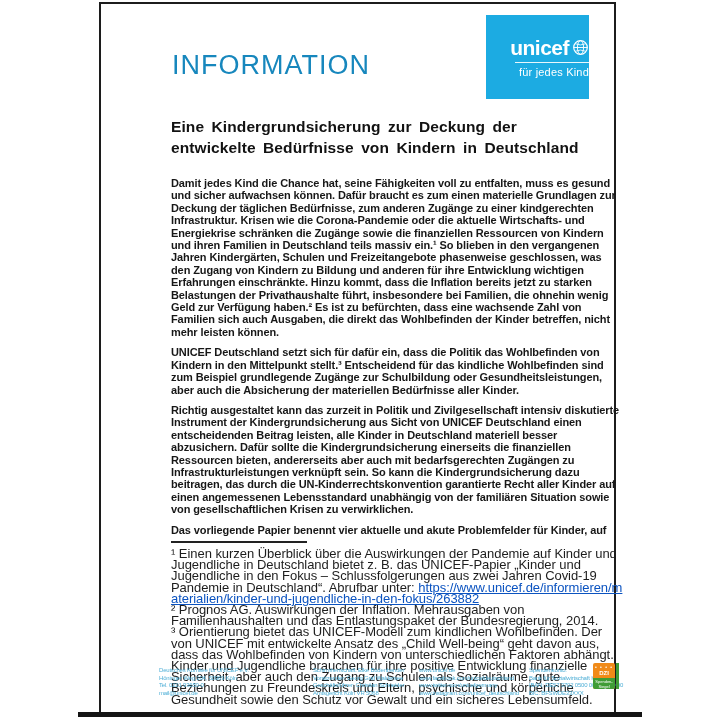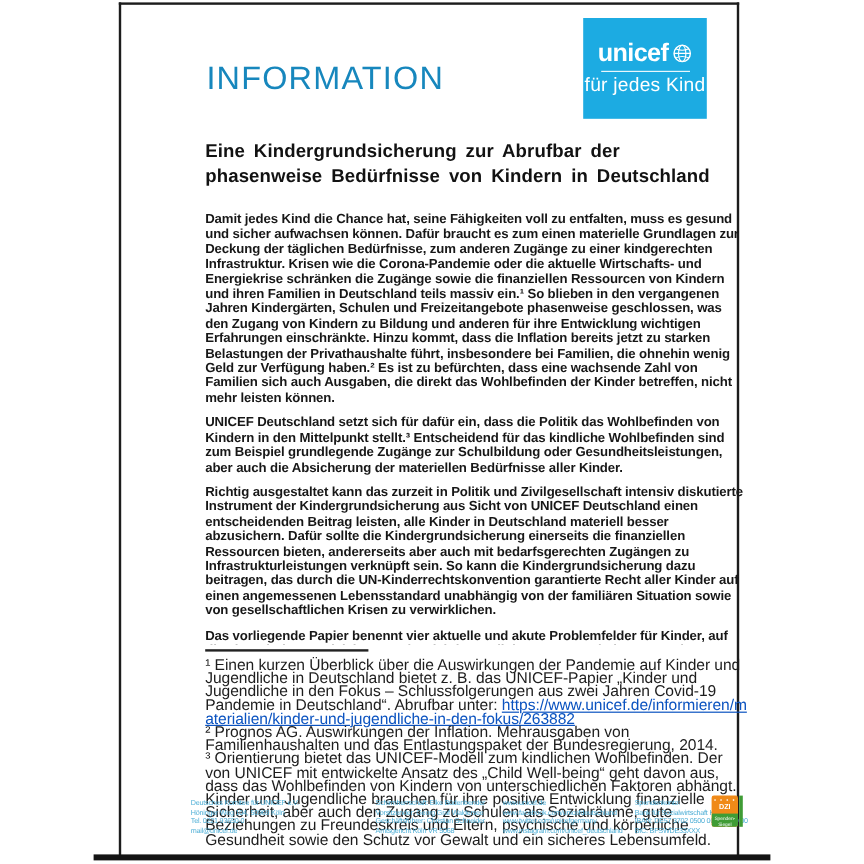--- a/index.html
+++ b/index.html
@@ -11,26 +11,26 @@
           background:#fff; border:2px solid #1c1c1c; border-bottom:none; }
 
   .bottom-bar { position:absolute; left:78px; top:712px; width:564px; height:5px;
                 background:#141414; }
 
   .kicker { position:absolute; left:71px; top:46px; font-size:27px; font-weight:400;
             letter-spacing:1px; color:#1787bd; }
 
   .logo-block { position:absolute; left:385px; top:11px; width:103px; height:84px;
                 background:#1CABE2; display:flex; flex-direction:column;
-                align-items:center; justify-content:center; color:#fff; }
+                align-items:flex-end; justify-content:center; color:#fff; }
   .logo-row { display:flex; align-items:center; gap:3px; }
   .logo-word { font-size:21px; font-weight:700; letter-spacing:-0.5px; line-height:1; }
   .globe { width:17px; height:17px; }
   .logo-rule { width:74px; height:1px; background:#ffffff; margin:4px 0 3px 0; opacity:.9; }
-  .logo-tagline { font-size:16px; font-weight:400; letter-spacing:0.2px; }
+  .logo-tagline { font-size:11px; font-weight:400; letter-spacing:0.2px; }
 
   .title { position:absolute; left:70px; top:113px; width:452px; font-size:15.5px;
            font-weight:700; line-height:20.5px; color:#121212; word-spacing:3px;
            letter-spacing:0.1px; }
 
   .bodytext { position:absolute; left:70px; top:173px; width:450px; height:360px;
               overflow:hidden; color:#171717; }
   .para { font-size:11px; font-weight:700; line-height:12.4px; letter-spacing:-0.1px;
           margin-bottom:8px; text-align:left; }
 
@@ -74,22 +74,22 @@
           <line x1="2" y1="10" x2="18" y2="10" stroke="#ffffff" stroke-width="1.1"></line>
           <path d="M3.5 5.5 Q10 8.5 16.5 5.5" fill="none" stroke="#ffffff" stroke-width="1"></path>
           <path d="M3.5 14.5 Q10 11.5 16.5 14.5" fill="none" stroke="#ffffff" stroke-width="1"></path>
         </svg>
       </div>
       <div class="logo-rule"></div>
       <div class="logo-tagline">für jedes Kind</div>
     </div>
 
     <div class="title">
-      <span>Eine Kindergrundsicherung zur Abrufbar der</span><br>
-      <span>phasenweise Bedürfnisse von Kindern in Deutschland</span>
+      <span>Eine Kindergrundsicherung zur Deckung der</span><br>
+      <span>entwickelte Bedürfnisse von Kindern in Deutschland</span>
     </div>
 
     <div class="bodytext">
       <p class="para">Damit jedes Kind die Chance hat, seine Fähigkeiten voll zu entfalten, muss es gesund und sicher aufwachsen können. Dafür braucht es zum einen materielle Grundlagen zur Deckung der täglichen Bedürfnisse, zum anderen Zugänge zu einer kindgerechten Infrastruktur. Krisen wie die Corona-Pandemie oder die aktuelle Wirtschafts- und Energiekrise schränken die Zugänge sowie die finanziellen Ressourcen von Kindern und ihren Familien in Deutschland teils massiv ein.¹ So blieben in den vergangenen Jahren Kindergärten, Schulen und Freizeitangebote phasenweise geschlossen, was den Zugang von Kindern zu Bildung und anderen für ihre Entwicklung wichtigen Erfahrungen einschränkte. Hinzu kommt, dass die Inflation bereits jetzt zu starken Belastungen der Privathaushalte führt, insbesondere bei Familien, die ohnehin wenig Geld zur Verfügung haben.² Es ist zu befürchten, dass eine wachsende Zahl von Familien sich auch Ausgaben, die direkt das Wohlbefinden der Kinder betreffen, nicht mehr leisten können.</p>
       <p class="para">UNICEF Deutschland setzt sich für dafür ein, dass die Politik das Wohlbefinden von Kindern in den Mittelpunkt stellt.³ Entscheidend für das kindliche Wohlbefinden sind zum Beispiel grundlegende Zugänge zur Schulbildung oder Gesundheitsleistungen, aber auch die Absicherung der materiellen Bedürfnisse aller Kinder.</p>
       <p class="para">Richtig ausgestaltet kann das zurzeit in Politik und Zivilgesellschaft intensiv diskutierte Instrument der Kindergrundsicherung aus Sicht von UNICEF Deutschland einen entscheidenden Beitrag leisten, alle Kinder in Deutschland materiell besser abzusichern. Dafür sollte die Kindergrundsicherung einerseits die finanziellen Ressourcen bieten, andererseits aber auch mit bedarfsgerechten Zugängen zu Infrastrukturleistungen verknüpft sein. So kann die Kindergrundsicherung dazu beitragen, das durch die UN-Kinderrechtskonvention garantierte Recht aller Kinder auf einen angemessenen Lebensstandard unabhängig von der familiären Situation sowie von gesellschaftlichen Krisen zu verwirklichen.</p>
       <p class="para">Das vorliegende Papier benennt vier aktuelle und akute Problemfelder für Kinder, auf die eine Kindergrundsicherung ein wichtiger Teil der Antwort sein kann. Darüber hinaus gibt es konkrete Empfehlungen, was bei der Konzeption der Kindergrundsicherung nach Einschätzung von UNICEF Deutschland beachtet werden sollte und welche weiteren Maßnahmen darüber hinaus zur Bekämpfung von Kinderarmut notwendig sind.</p>
     </div>
 
     <div class="fn-rule"></div>

